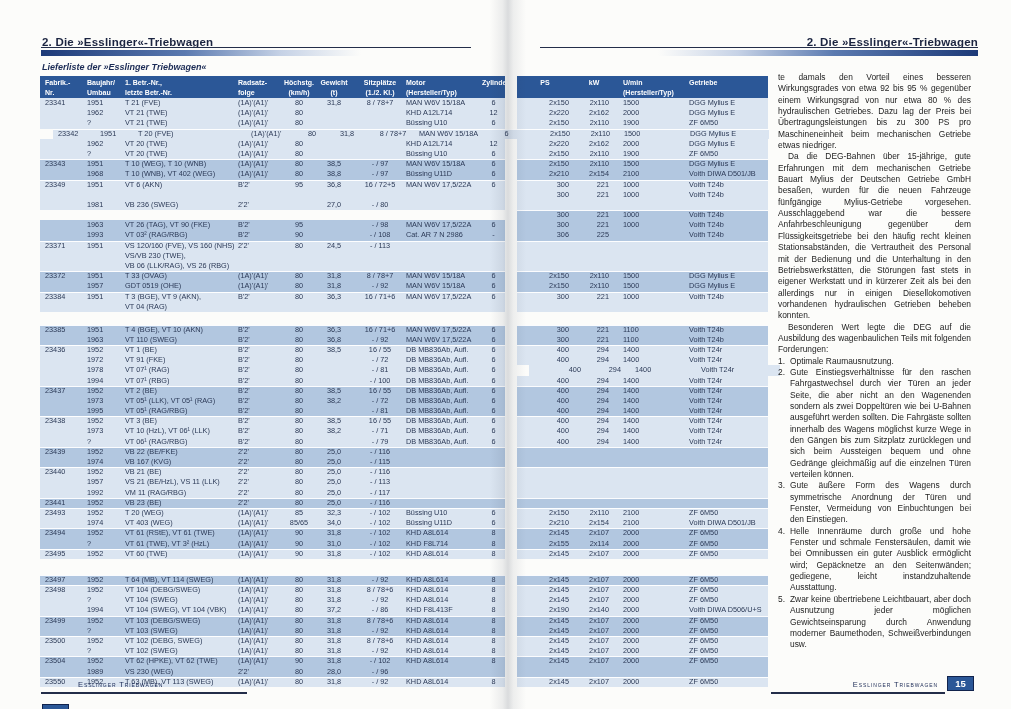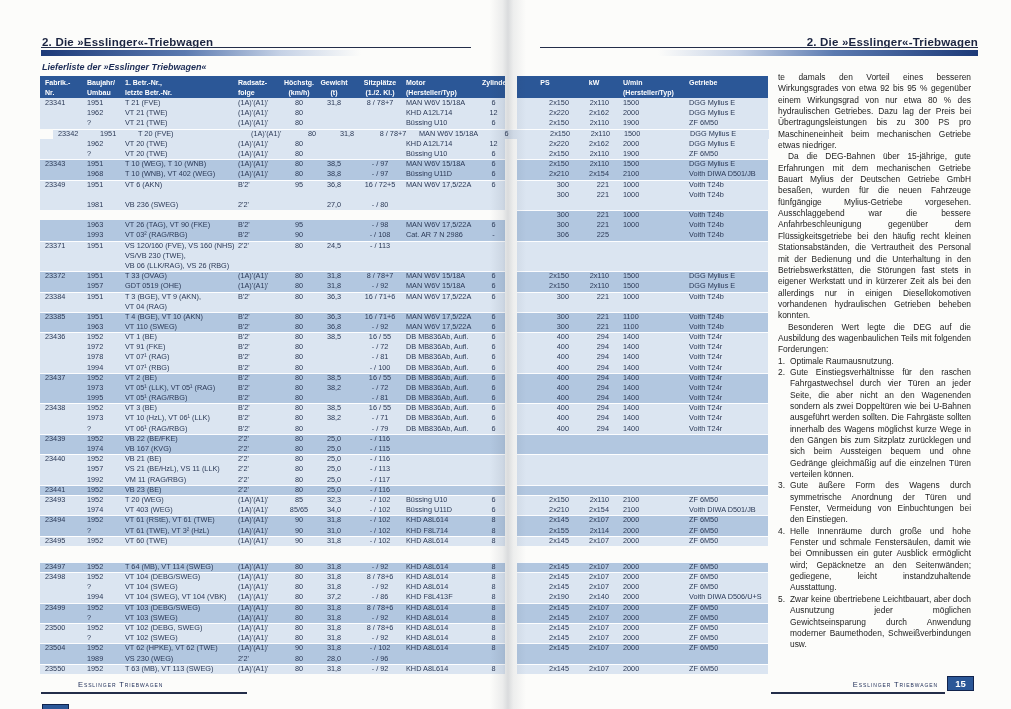--- a/index.html
+++ b/index.html
@@ -510,21 +510,21 @@
           <div class="cell c-cyl">6</div>
         </div>
         <div class="gap"></div>
         <div class="band band-right" style="height: 10.2px;">
           <div class="cell c-ps">2x150</div>
           <div class="cell c-kw">2x110</div>
           <div class="cell c-rpm">1500</div>
           <div class="cell c-gear">DGG Mylius E</div>
         </div>
       </div>
-      <div class="trow light group-start" style="height: 20px;">
+      <div class="trow light group-start" style="height: 33px;">
         <div class="band band-left" style="height: 20.4px;">
           <div class="cell c-fab">23384</div>
           <div class="cell c-year">1951</div>
           <div class="cell c-name">
             <span class="nline">T 3 (BGE), VT 9 (AKN),</span>
             <span class="nline">VT 04 (RAG)</span>
           </div>
           <div class="cell c-axle">B'2'</div>
           <div class="cell c-speed">80</div>
           <div class="cell c-weight">36,3</div>
@@ -621,21 +621,21 @@
           <div class="cell c-cyl">6</div>
         </div>
         <div class="gap"></div>
         <div class="band band-right" style="height: 10.2px;">
           <div class="cell c-ps">400</div>
           <div class="cell c-kw">294</div>
           <div class="cell c-rpm">1400</div>
           <div class="cell c-gear">Voith T24r</div>
         </div>
       </div>
-      <div class="trow light" style="height: 10.2px;">
+      <div class="trow light" style="height: 10.2px; gap: 12px;">
         <div class="band band-left" style="height: 10.2px;">
           <div class="cell c-fab"></div>
           <div class="cell c-year">1978</div>
           <div class="cell c-name">
             <span class="nline">VT 07¹ (RAG)</span>
           </div>
           <div class="cell c-axle">B'2'</div>
           <div class="cell c-speed">80</div>
           <div class="cell c-weight"></div>
           <div class="cell c-seats">- / 81</div>

